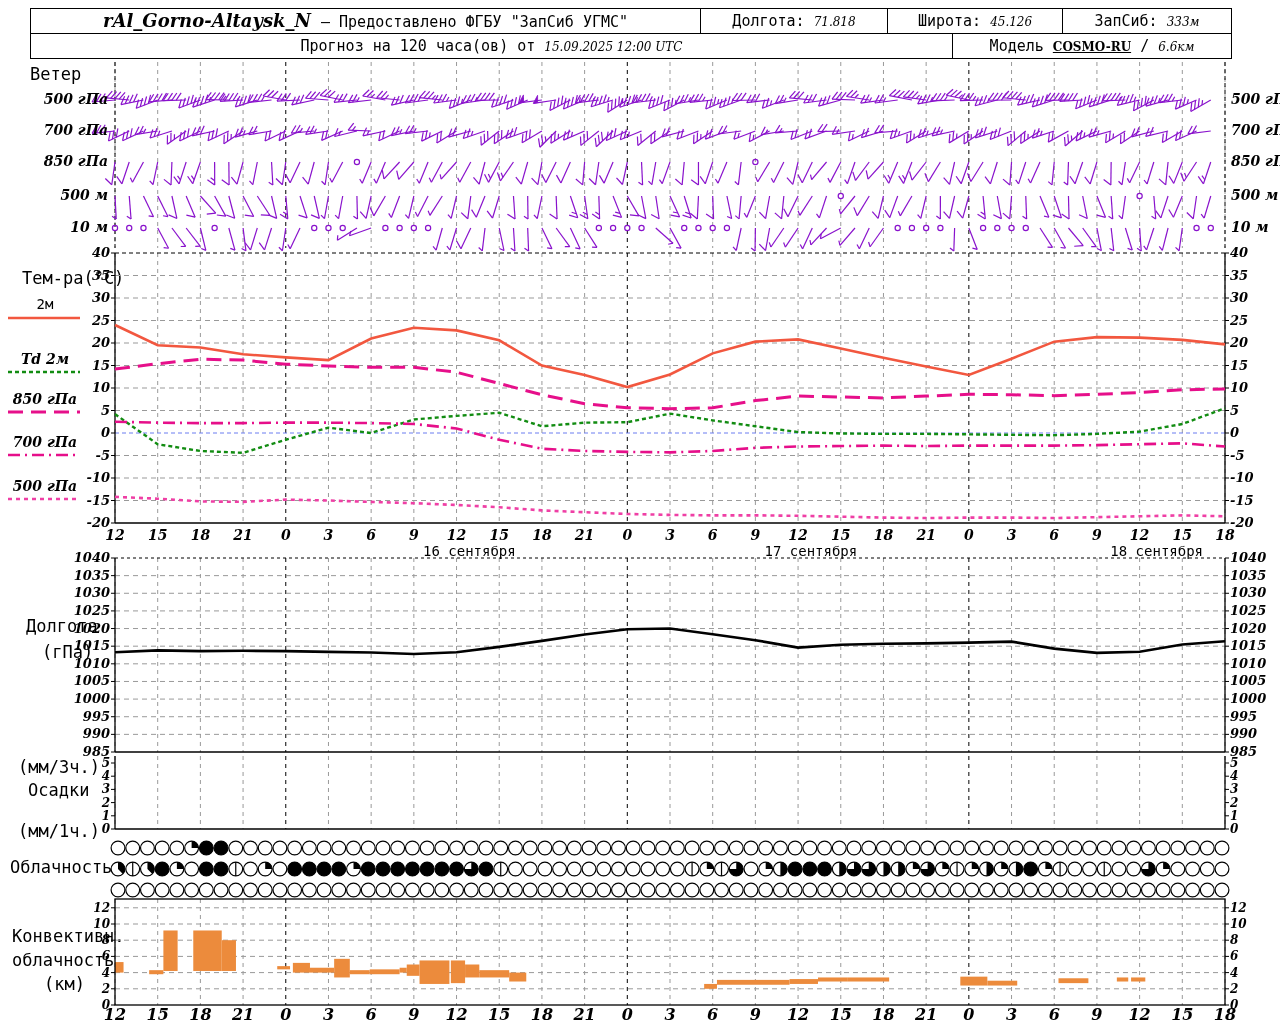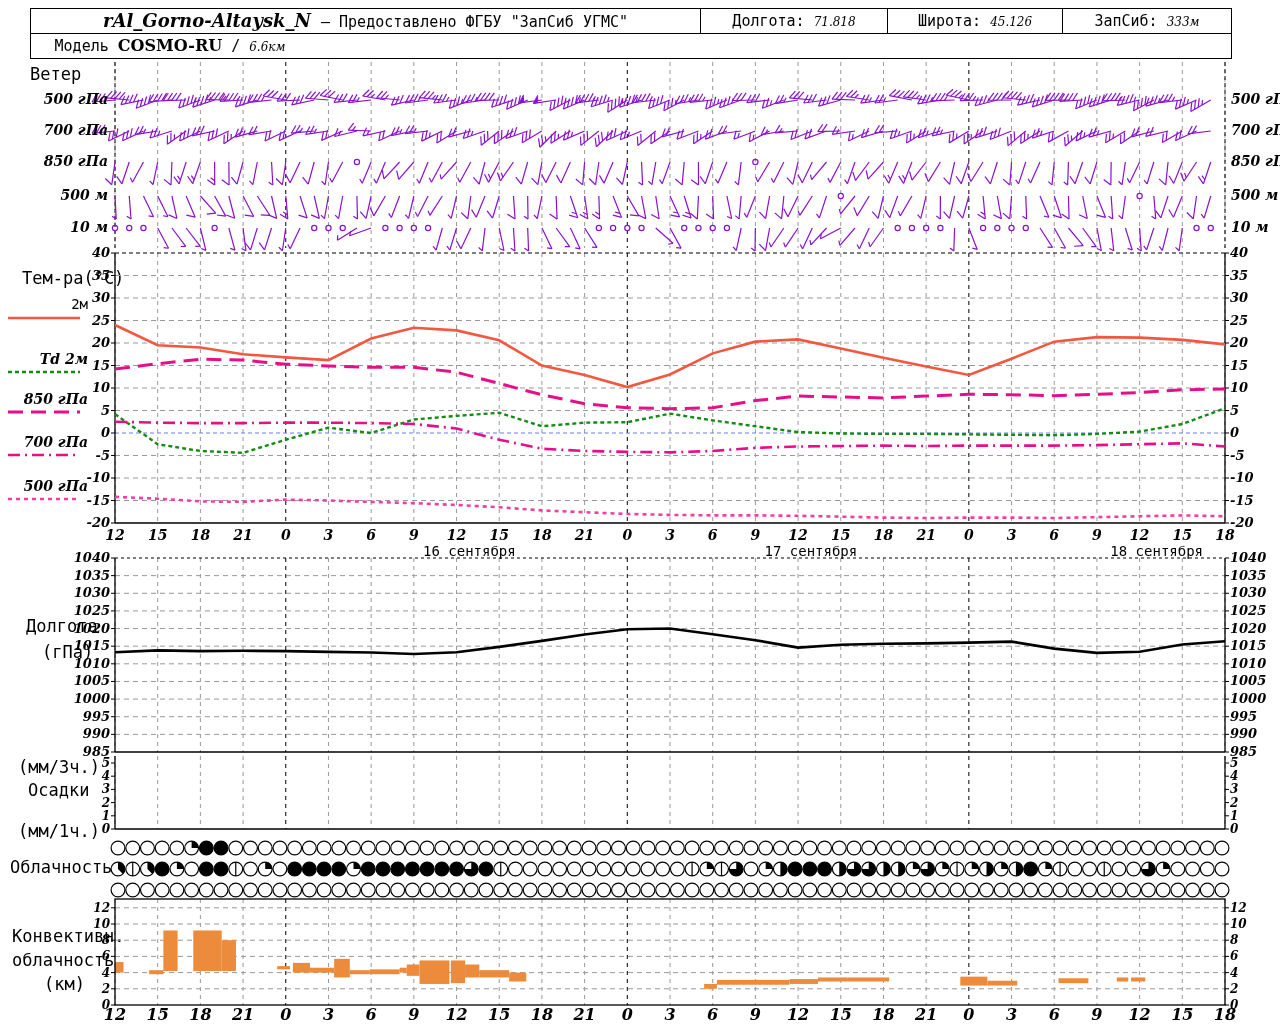--- a/index.html
+++ b/index.html
@@ -6,36 +6,37 @@
   body{width:1280px;height:1024px;position:relative;font-family:"DejaVu Sans Mono",monospace;color:#000;overflow:hidden;}
   #plot{position:absolute;left:0;top:0;}
   .hdr{position:absolute;left:30px;top:8px;width:1200px;border:1px solid #000;font-size:15px;}
   .hrow{display:flex;align-items:stretch;height:24px;line-height:24px;}
   .hrow+.hrow{border-top:1px solid #000;}
   .hcell{white-space:nowrap;padding:0 8px;text-align:center;}
   .hcell.grow{flex:1 1 auto;}
   .hcell+.hcell{border-left:1px solid #000;}
   .st{font-family:"DejaVu Serif",serif;font-style:italic;font-weight:700;font-size:18px;padding-right:10px;}
   .val{font-family:"DejaVu Serif",serif;font-style:italic;font-weight:400;font-size:12px;}
-  .mdl{font-family:"DejaVu Serif",serif;font-weight:700;font-size:16px;font-style:normal;}
+  .mdl{font-family:"DejaVu Serif",serif;font-weight:700;font-size:12px;font-style:normal;text-decoration:underline;}
   .pl{position:absolute;font-size:17px;white-space:nowrap;}
-  .lg{position:absolute;width:86px;text-align:right;font-family:"DejaVu Serif",serif;font-style:italic;font-weight:700;font-size:14px;white-space:nowrap;}
+  .lg{position:absolute;width:86px;text-align:center;font-family:"DejaVu Serif",serif;font-style:italic;font-weight:700;font-size:14px;white-space:nowrap;}
   .lg.mono{font-family:"DejaVu Sans Mono",monospace;font-style:normal;font-weight:400;}
 </style>
 </head>
 <body>
 
 <div class="hdr">
   <div class="hrow">
     <div class="hcell grow"><span class="st">rAl_Gorno-Altaysk_N</span><span>— Предоставлено ФГБУ "ЗапСиб УГМС"</span></div>
     <div class="hcell" style="width:170px"><span>Долгота:</span>&nbsp;<span class="val">71.818</span></div>
     <div class="hcell" style="width:158px"><span>Широта:</span>&nbsp;<span class="val">45.126</span></div>
     <div class="hcell" style="width:152px"><span>ЗапСиб:</span>&nbsp;<span class="val">333м</span></div>
   </div>
   <div class="hrow">
+    <div class="hcell grow"><span>Прогноз на 120 часа(ов) от</span>&nbsp;<span class="val">15.09.2025 12:00 UTC</span></div>
     <div class="hcell" style="width:262px"><span>Модель</span>&nbsp;<span class="mdl">COSMO-RU</span>&nbsp;<span>/</span>&nbsp;<span class="val">6.6км</span></div>
   </div>
 </div>
 
 <span class="pl" style="left:30px;top:64px;">Ветер</span>
 <span class="pl" style="left:22px;top:268px;">Тем-ра(°C)</span>
 <span class="lg mono" style="left:2px;top:296px;">2м</span>
 <span class="lg" style="left:2px;top:351px;">Td 2м</span>
 <span class="lg" style="left:2px;top:391px;">850 гПа</span>
 <span class="lg" style="left:2px;top:434px;">700 гПа</span>

